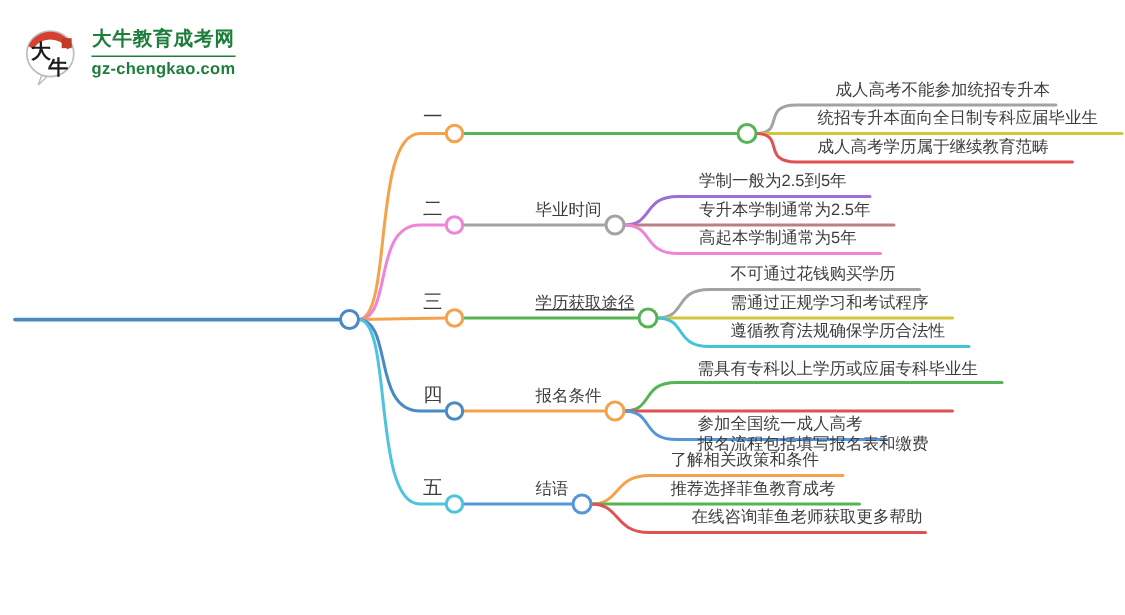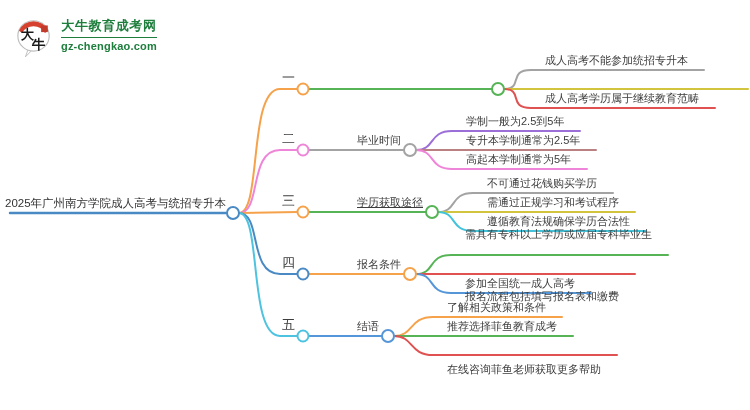--- a/index.html
+++ b/index.html
@@ -78,38 +78,38 @@
       <rect x="27.5" y="15" width="7" height="7" fill="#c23b2a"></rect>
     </svg>
     <div class="logo-text">
       <div class="logo-title">大牛教育成考网</div>
       <div class="logo-rule"></div>
       <div class="logo-subtitle">gz-chengkao.com</div>
     </div>
   </header>
 
   <div id="labels">
-      <span class="mm-label mm-root" style="top: 197px; left: 5px;">2025年广州南方学院成人高考与统招专升本</span>
       <span class="mm-label mm-num" style="top: 71px; left: 282px;">一</span>
-      <span class="mm-label" style="top: 54px; left: 545px;">成人高考不能参加统招专升本</span>
+      <span class="mm-label" style="top: 54px; left: 557px;">成人高考不能参加统招专升本</span>
+      <span class="mm-label" style="top: 73px; left: 545px;">统招专升本面向全日制专科应届毕业生</span>
       <span class="mm-label" style="top: 92px; left: 545px;">成人高考学历属于继续教育范畴</span>
       <span class="mm-label mm-num" style="top: 132px; left: 282px;">二</span>
       <span class="mm-label mm-topic" style="top: 134px; left: 357px;">毕业时间</span>
       <span class="mm-label" style="top: 115px; left: 466px;">学制一般为2.5到5年</span>
       <span class="mm-label" style="top: 134px; left: 466px;">专升本学制通常为2.5年</span>
       <span class="mm-label" style="top: 153px; left: 466px;">高起本学制通常为5年</span>
       <span class="mm-label mm-num" style="top: 194px; left: 282px;">三</span>
       <span class="mm-label mm-topic" style="top: 196px; left: 357px; text-decoration: underline;">学历获取途径</span>
       <span class="mm-label" style="top: 177px; left: 487px;">不可通过花钱购买学历</span>
       <span class="mm-label" style="top: 196px; left: 487px;">需通过正规学习和考试程序</span>
       <span class="mm-label" style="top: 215px; left: 487px;">遵循教育法规确保学历合法性</span>
       <span class="mm-label mm-num" style="top: 256px; left: 282px;">四</span>
       <span class="mm-label mm-topic" style="top: 258px; left: 357px;">报名条件</span>
-      <span class="mm-label" style="top: 228px; left: 465px;">需具有专科以上学历或应届专科毕业生</span>
+      <span class="mm-label" style="top: 240px; left: 465px;">需具有专科以上学历或应届专科毕业生</span>
       <span class="mm-label" style="top: 258px; left: 465px; margin-top: 32px;">报名流程包括填写报名表和缴费</span>
       <span class="mm-label" style="top: 277px; left: 465px;">参加全国统一成人高考</span>
       <span class="mm-label mm-num" style="top: 318px; left: 282px;">五</span>
       <span class="mm-label mm-topic" style="top: 320px; left: 357px;">结语</span>
       <span class="mm-label" style="top: 301px; left: 447px;">了解相关政策和条件</span>
       <span class="mm-label" style="top: 320px; left: 447px;">推荐选择菲鱼教育成考</span>
-      <span class="mm-label" style="top: 339px; left: 447px; margin-top: 24px;">在线咨询菲鱼老师获取更多帮助</span>
+      <span class="mm-label" style="top: 339px; left: 461px;">在线咨询菲鱼老师获取更多帮助</span>
     </div>
 </div>
 
 </body></html>

